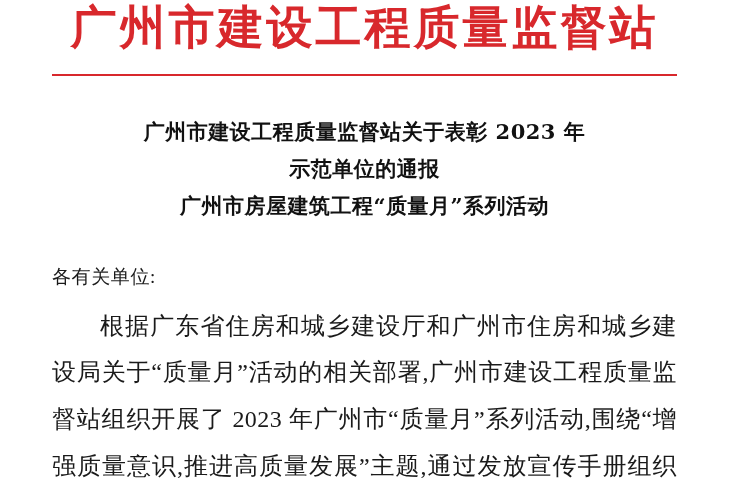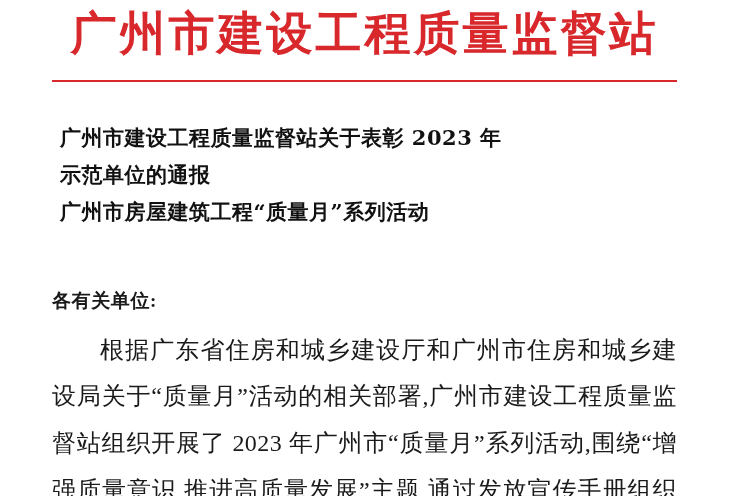--- a/index.html
+++ b/index.html
@@ -19,61 +19,61 @@
     position: relative;
     width: 729px;
     height: 496px;
     background: #ffffff;
     box-sizing: border-box;
     padding: 0 52px;
   }
 
   
   .masthead {
-    margin-top: 6px;
+    margin-top: 0;
     text-align: center;
     color: #d8282c;
     font-family: "DejaVu Serif", "Liberation Serif", serif;
     font-weight: bold;
     font-size: 46px;
     letter-spacing: 3px;
     line-height: 1.18;
     white-space: nowrap;
   }
 
   .red-rule {
     margin-top: 20px;
     height: 2px;
     background: #d8282c;
     width: 100%;
   }
 
   
   .doc-title {
     margin-top: 38px;
+    text-align: center;
     font-family: "DejaVu Serif", "Liberation Serif", serif;
     font-weight: bold;
     font-size: 21px;
     line-height: 1.75;
     letter-spacing: 0.5px;
     color: #111111;
     padding: 0 8px;
   }
   .doc-title .tline {
     display: block;
     white-space: nowrap;
   }
 
   
   .salutation {
-    margin-top: 52px;
+    margin-top: 34px;
     font-size: 19px;
     line-height: 1.9;
     letter-spacing: 0.6px;
-    font-weight: bold;
   }
 
   .body-para {
     margin-top: 8px;
     font-size: 24px;
     line-height: 1.95;
     letter-spacing: 0.4px;
     text-align: justify;
     text-justify: inter-ideograph;
     text-indent: 2em;

